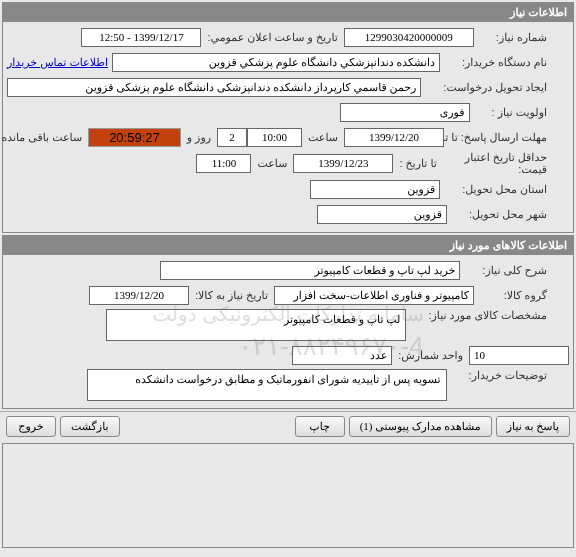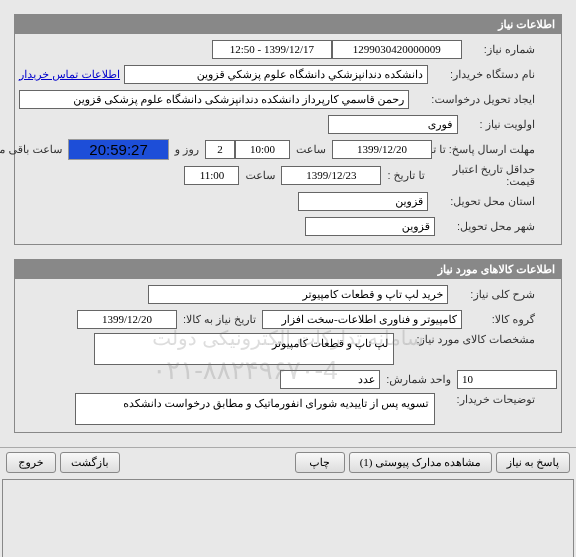--- a/index.html
+++ b/index.html
@@ -11,21 +11,21 @@
   font-family: Tahoma, Arial, sans-serif;
   font-size: 11px;
   background: #e8e8e8;
   width: 576px;
   height: 557px;
   overflow: hidden;
   direction: rtl;
 }
 .panel {
   border: 1px solid #888;
-  margin: 14px;
+  margin: 2px;
   background: #e8e8e8;
 }
 .panel-header {
   background: #888;
   color: #fff;
   padding: 3px 6px;
   font-size: 11px;
   font-weight: bold;
 }
 .panel-body {
@@ -88,21 +88,21 @@
 }
 .watermark {
   position: absolute;
   top: 50%;
   left: 50%;
   transform: translate(-50%, -50%);
   font-size: 20px;
   color: rgba(120,120,120,0.25);
   pointer-events: none;
   white-space: nowrap;
-  text-align: left;
+  text-align: right;
   line-height: 1.4;
 }
 .bottom-bar {
   display: flex;
   justify-content: space-between;
   padding: 4px 6px;
   background: #e8e8e8;
   border-top: 1px solid #aaa;
 }
 .btn-group {
@@ -113,41 +113,42 @@
   background: linear-gradient(#f8f8f8, #ddd);
   border: 1px solid #888;
   border-radius: 3px;
   padding: 3px 10px;
   font-size: 11px;
   font-family: Tahoma;
   cursor: pointer;
   min-width: 50px;
 }
 .time-remaining {
-  background: #1d4ed8;
+  background: #c2410c;
   border: 1px solid #999;
   padding: 1px 20px;
-  font-size: 15px;
+  font-size: 13px;
 }
 .empty-area {
   height: 105px;
   background: #e8e8e8;
   border: 1px solid #888;
   margin: 2px;
 }
 </style>
 </head>
 <body>
 
 <div class="panel">
   <div class="panel-header">اطلاعات نیاز</div>
   <div class="panel-body">
     <div class="row">
       <span class="label">شماره نیاز:</span>
       <input class="input" style="width: 130px;" value="1299030420000009">
+      <span class="label label-sm">تاریخ و ساعت اعلان عمومي:</span>
       <input class="input" style="width: 120px;" value="1399/12/17 - 12:50">
     </div>
     <div class="row">
       <span class="label">نام دستگاه خریدار:</span>
       <input class="input input-wide" style="text-align: right;" value="دانشكده دندانپزشكي دانشگاه علوم پزشكي قزوين">
       <a class="link">اطلاعات تماس خریدار</a>
     </div>
     <div class="row">
       <span class="label">ایجاد تحویل درخواست:</span>
       <input class="input input-wide" style="text-align: right;" value="رحمن قاسمي كارپرداز دانشکده دندانپزشکی دانشگاه علوم پزشکی قزوین">

